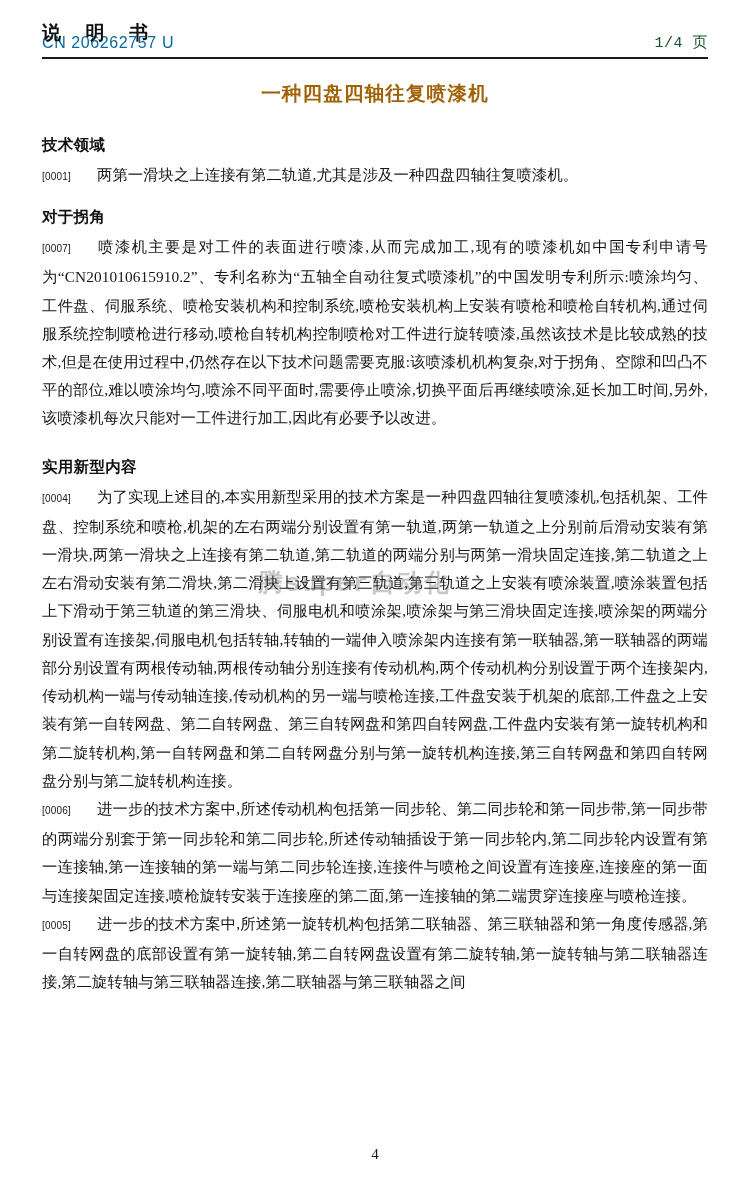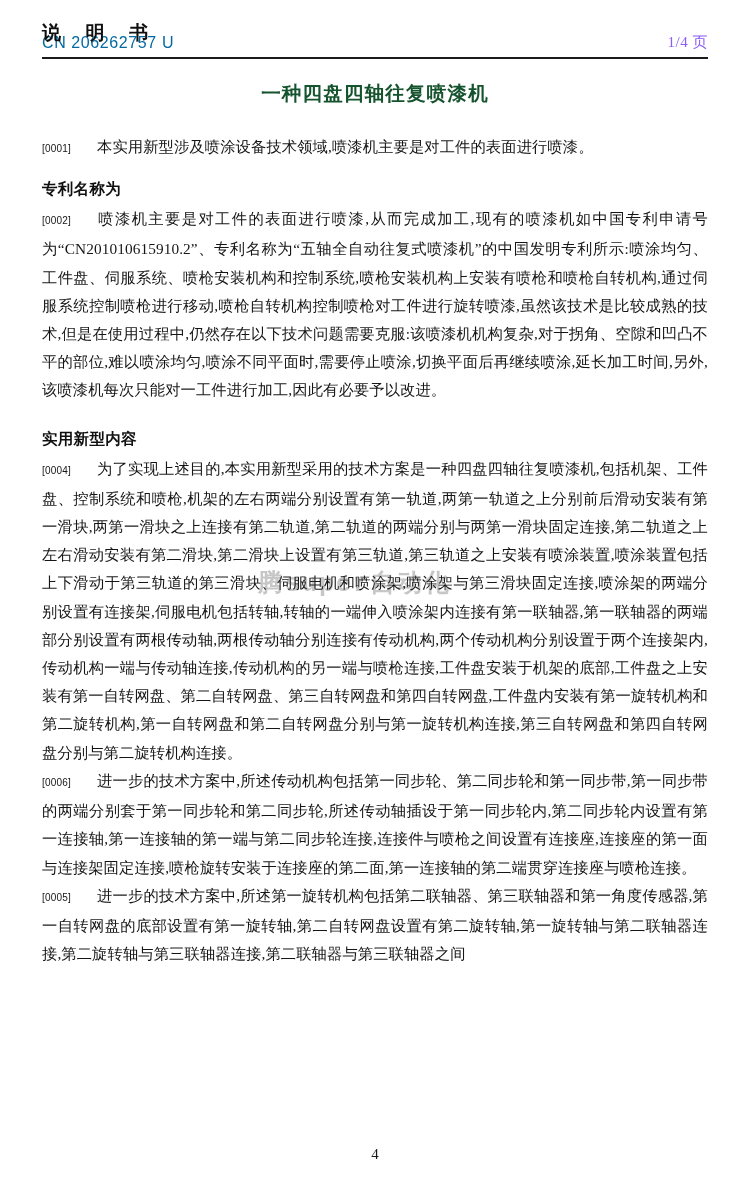--- a/index.html
+++ b/index.html
@@ -53,41 +53,41 @@
     top: 20px;
     text-align: left;
     font-family: "DejaVu Sans", "Liberation Sans", sans-serif;
     font-size: 19px;
     font-weight: 700;
     letter-spacing: 9px;
     color: #101010;
     pointer-events: none;
   }
   .hdr-right {
-    font-family: Liberation Serif, serif;
+    font-family: Liberation Mono, monospace;
     font-size: 15px;
     letter-spacing: 0.5px;
     white-space: nowrap;
-    color: #8b5cf6;
+    color: #14532d;
   }
   .hdr-rule {
     margin-top: 5px;
     height: 0;
     border-top: 2.2px solid #1b1b1b;
   }
 
   
   .doc-title {
     margin: 34px 0 0 0;
     text-align: center;
     font-family: "DejaVu Sans", "Liberation Sans", sans-serif;
     font-size: 19.5px;
     font-weight: 700;
     letter-spacing: 1.2px;
-    color: #14532d;
+    color: #a16207;
   }
 
   
   .doc-body {
     margin: 0 42px;
     padding-top: 26px;
   }
 
   .sec-heading {
     font-family: "DejaVu Sans", "Liberation Sans", sans-serif;
@@ -158,29 +158,30 @@
     </div>
     <div class="hdr-center">说 明 书</div>
     <div class="hdr-rule"></div>
   </div>
 
   <h1 class="doc-title">一种四盘四轴往复喷漆机</h1>
 
   <div class="doc-body">
 
     <div class="sec-block">
-      <p class="para">
-        <span class="pnum">[0001]</span><span class="gap"></span><span>本实用新型涉及喷涂设备技术领域,喷漆机主要是对工件的表面进行喷漆。</span>
+      <div class="sec-heading">技术领域</div>
+      <p class="para">
+        <span class="pnum">[0001]</span><span class="gap"></span><span>两第一滑块之上连接有第二轨道,尤其是涉及一种四盘四轴往复喷漆机。</span>
       </p>
     </div>
 
     <div class="sec-block">
-      <div class="sec-heading">专利名称为</div>
-      <p class="para">
-        <span class="pnum">[0002]</span><span class="gap"></span><span>喷漆机主要是对工件的表面进行喷漆,从而完成加工,现有的喷漆机如中国专利申请号为“CN201010615910.2”、专利名称为“五轴全自动往复式喷漆机”的中国发明专利所示:喷涂均匀、工件盘、伺服系统、喷枪安装机构和控制系统,喷枪安装机构上安装有喷枪和喷枪自转机构,通过伺服系统控制喷枪进行移动,喷枪自转机构控制喷枪对工件进行旋转喷漆,虽然该技术是比较成熟的技术,但是在使用过程中,仍然存在以下技术问题需要克服:该喷漆机机构复杂,对于拐角、空隙和凹凸不平的部位,难以喷涂均匀,喷涂不同平面时,需要停止喷涂,切换平面后再继续喷涂,延长加工时间,另外,该喷漆机每次只能对一工件进行加工,因此有必要予以改进。</span>
+      <div class="sec-heading">对于拐角</div>
+      <p class="para">
+        <span class="pnum">[0007]</span><span class="gap"></span><span>喷漆机主要是对工件的表面进行喷漆,从而完成加工,现有的喷漆机如中国专利申请号为“CN201010615910.2”、专利名称为“五轴全自动往复式喷漆机”的中国发明专利所示:喷涂均匀、工件盘、伺服系统、喷枪安装机构和控制系统,喷枪安装机构上安装有喷枪和喷枪自转机构,通过伺服系统控制喷枪进行移动,喷枪自转机构控制喷枪对工件进行旋转喷漆,虽然该技术是比较成熟的技术,但是在使用过程中,仍然存在以下技术问题需要克服:该喷漆机机构复杂,对于拐角、空隙和凹凸不平的部位,难以喷涂均匀,喷涂不同平面时,需要停止喷涂,切换平面后再继续喷涂,延长加工时间,另外,该喷漆机每次只能对一工件进行加工,因此有必要予以改进。</span>
       </p>
     </div>
 
     <div class="sec-block tight">
       <div class="sec-heading">实用新型内容</div>
       <p class="para">
         <span class="pnum">[0004]</span><span class="gap"></span><span>为了实现上述目的,本实用新型采用的技术方案是一种四盘四轴往复喷漆机,包括机架、工件盘、控制系统和喷枪,机架的左右两端分别设置有第一轨道,两第一轨道之上分别前后滑动安装有第一滑块,两第一滑块之上连接有第二轨道,第二轨道的两端分别与两第一滑块固定连接,第二轨道之上左右滑动安装有第二滑块,第二滑块上设置有第三轨道,第三轨道之上安装有喷涂装置,喷涂装置包括上下滑动于第三轨道的第三滑块、伺服电机和喷涂架,喷涂架与第三滑块固定连接,喷涂架的两端分别设置有连接架,伺服电机包括转轴,转轴的一端伸入喷涂架内连接有第一联轴器,第一联轴器的两端部分别设置有两根传动轴,两根传动轴分别连接有传动机构,两个传动机构分别设置于两个连接架内,传动机构一端与传动轴连接,传动机构的另一端与喷枪连接,工件盘安装于机架的底部,工件盘之上安装有第一自转网盘、第二自转网盘、第三自转网盘和第四自转网盘,工件盘内安装有第一旋转机构和第二旋转机构,第一自转网盘和第二自转网盘分别与第一旋转机构连接,第三自转网盘和第四自转网盘分别与第二旋转机构连接。</span>
       </p>
       <p class="para">
         <span class="pnum">[0006]</span><span class="gap"></span><span>进一步的技术方案中,所述传动机构包括第一同步轮、第二同步轮和第一同步带,第一同步带的两端分别套于第一同步轮和第二同步轮,所述传动轴插设于第一同步轮内,第二同步轮内设置有第一连接轴,第一连接轴的第一端与第二同步轮连接,连接件与喷枪之间设置有连接座,连接座的第一面与连接架固定连接,喷枪旋转安装于连接座的第二面,第一连接轴的第二端贯穿连接座与喷枪连接。</span>

